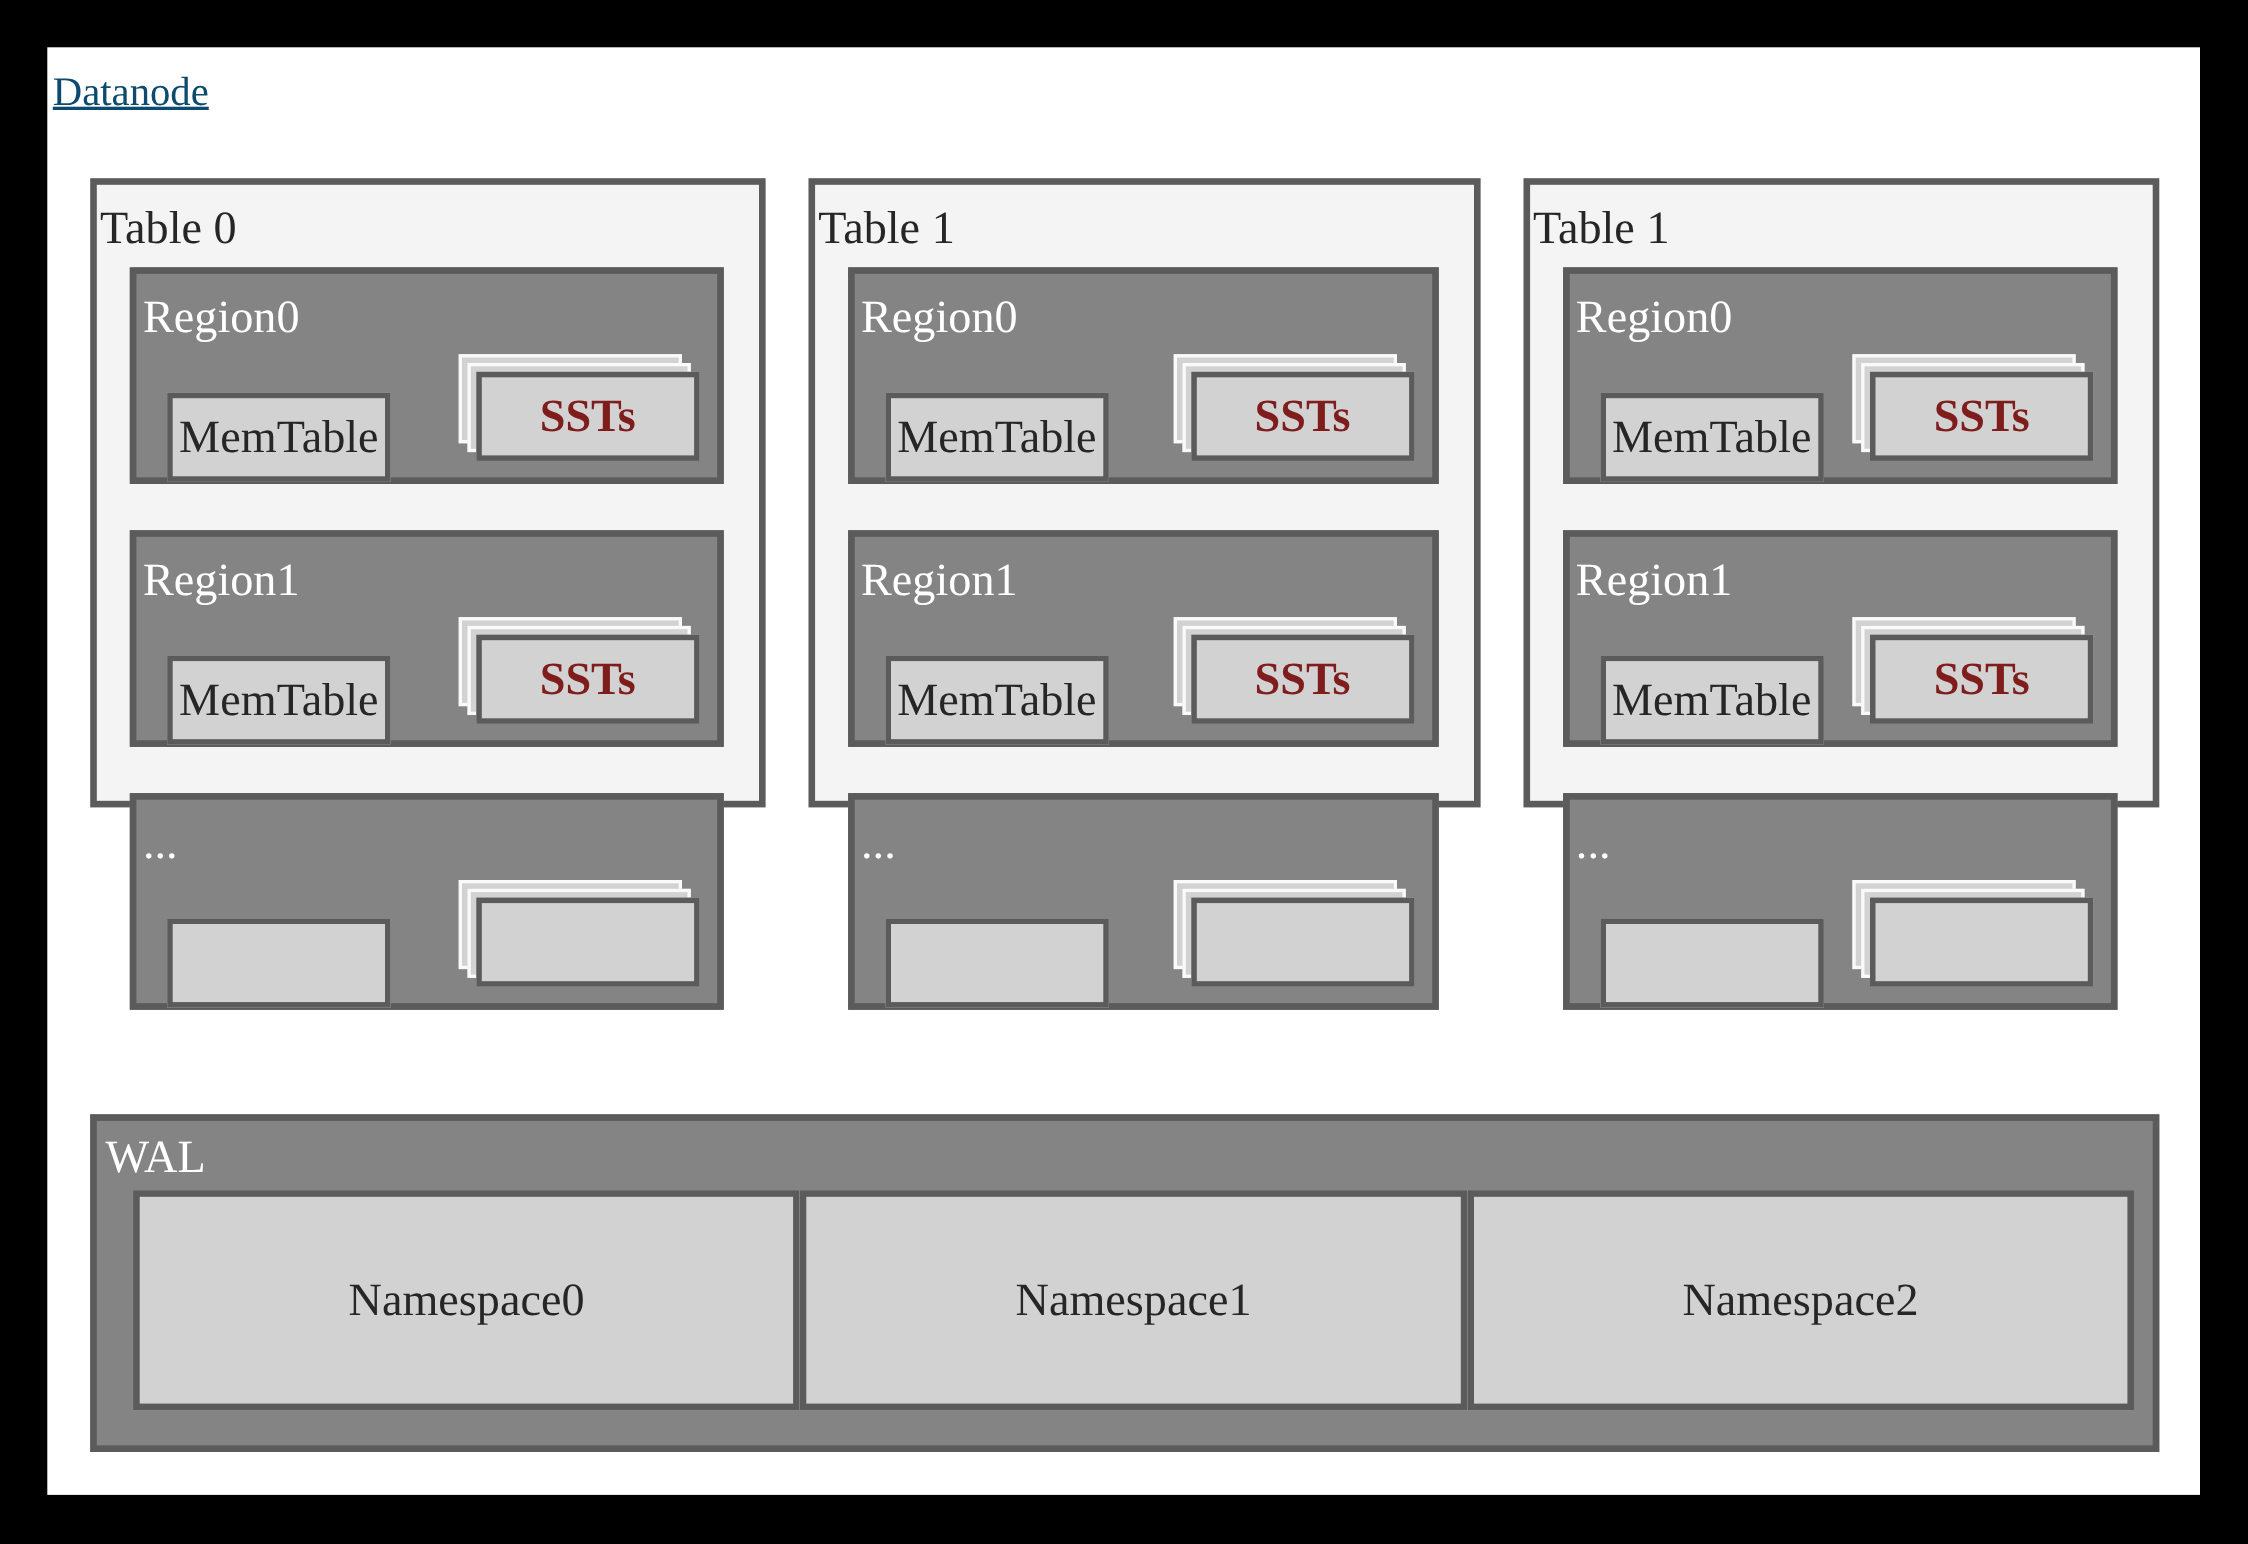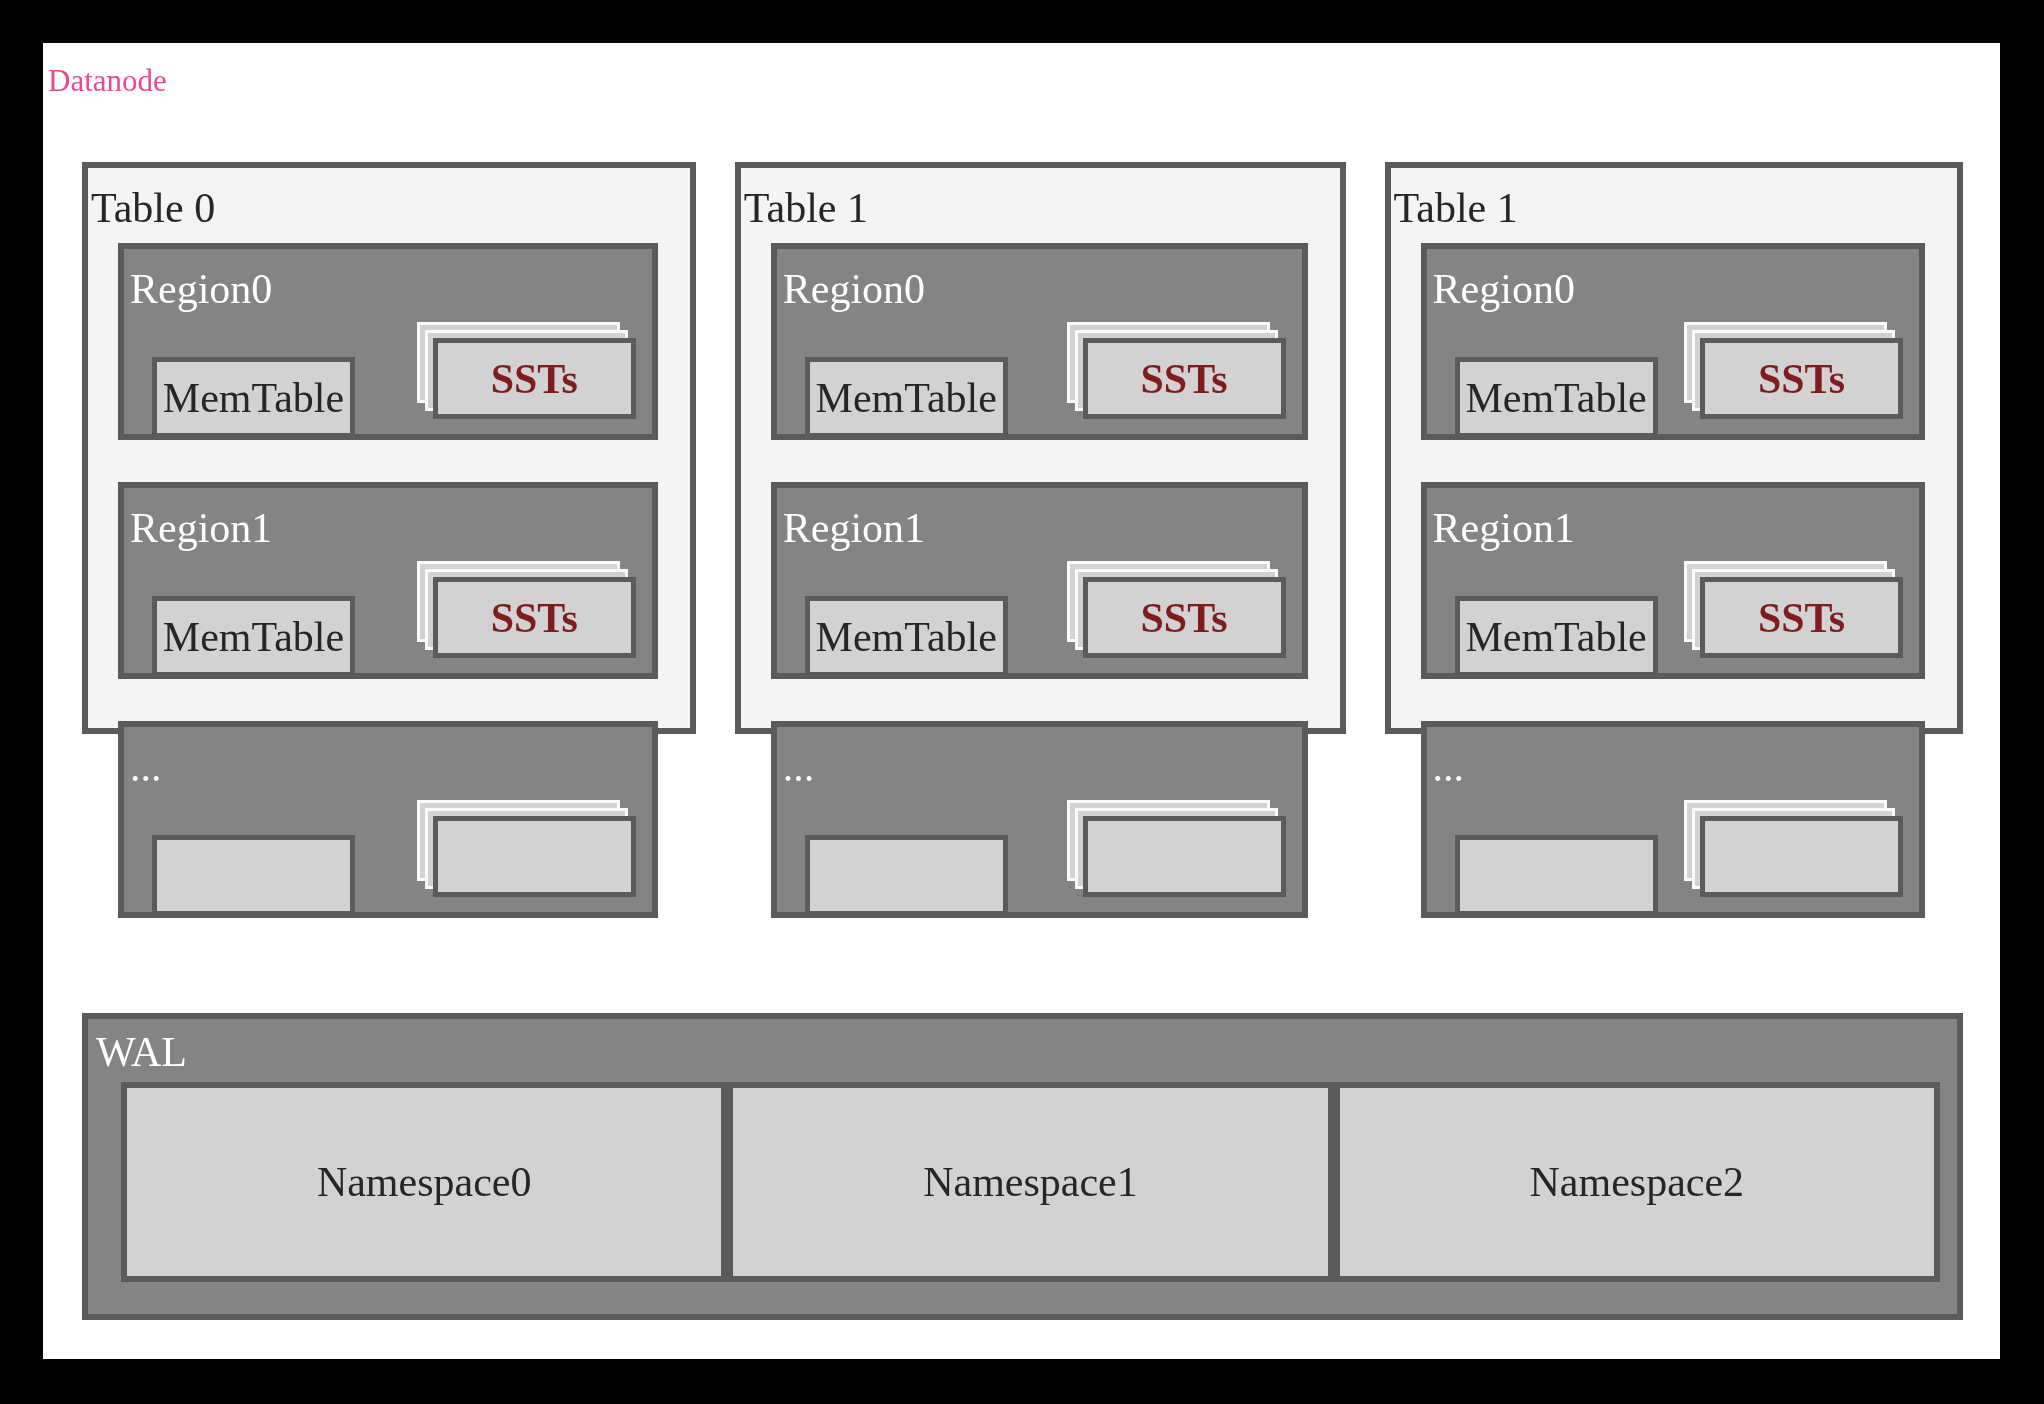--- a/index.html
+++ b/index.html
@@ -10,22 +10,23 @@
     font-family: "Liberation Serif", "DejaVu Serif", serif;
     overflow: hidden;
   }
   .panel {
     position: absolute; left: 43px; top: 43px;
     width: 1957px; height: 1316px;
     background: #ffffff;
   }
   .title {
     position: absolute; left: 5px; top: 22px;
-    font-size: 31px; line-height: 1; color: #ec4899;
-    white-space: nowrap;
+    font-size: 37px; line-height: 1; color: #0c4a6e;
+    white-space: nowrap;
+    text-decoration: underline;
   }
   .tables-row {
     position: absolute; left: 39px; top: 119px;
     width: 1881px; height: 572px;
     display: flex; gap: 39px;
   }
   .table-card {
     position: relative; height: 100%;
     background: #f4f4f4; border: 6px solid #5b5b5b;
     box-sizing: border-box;

